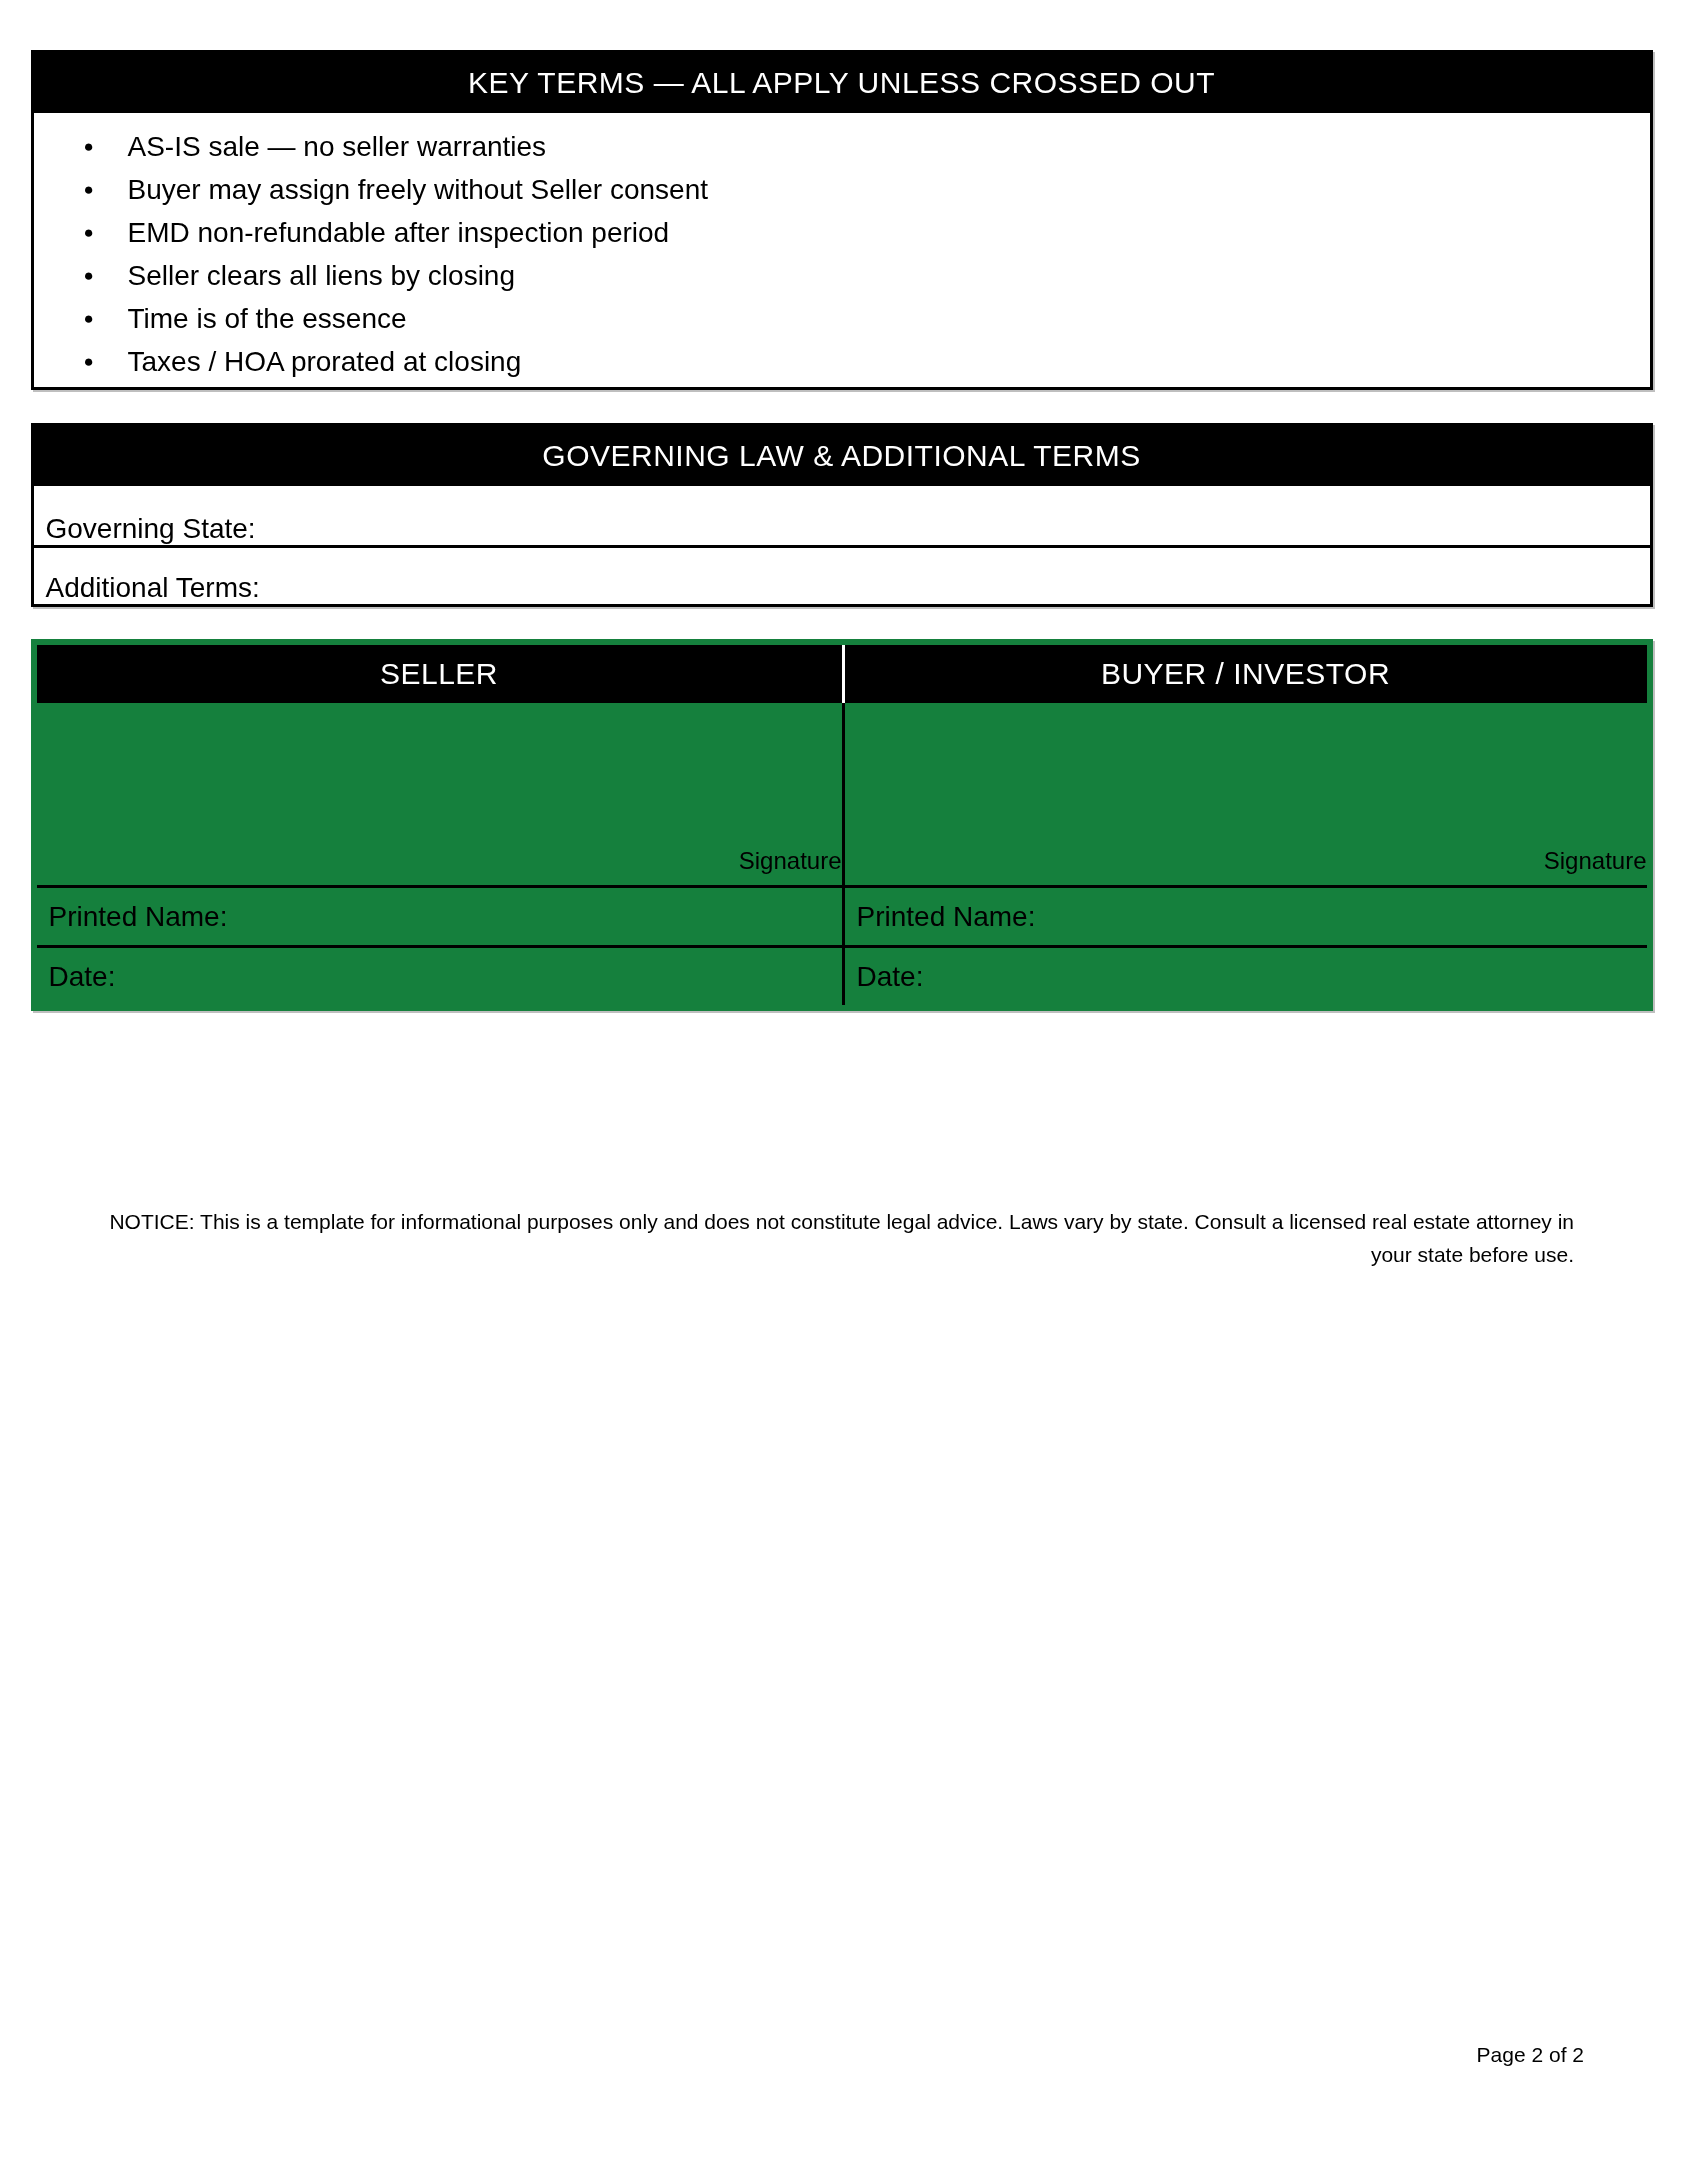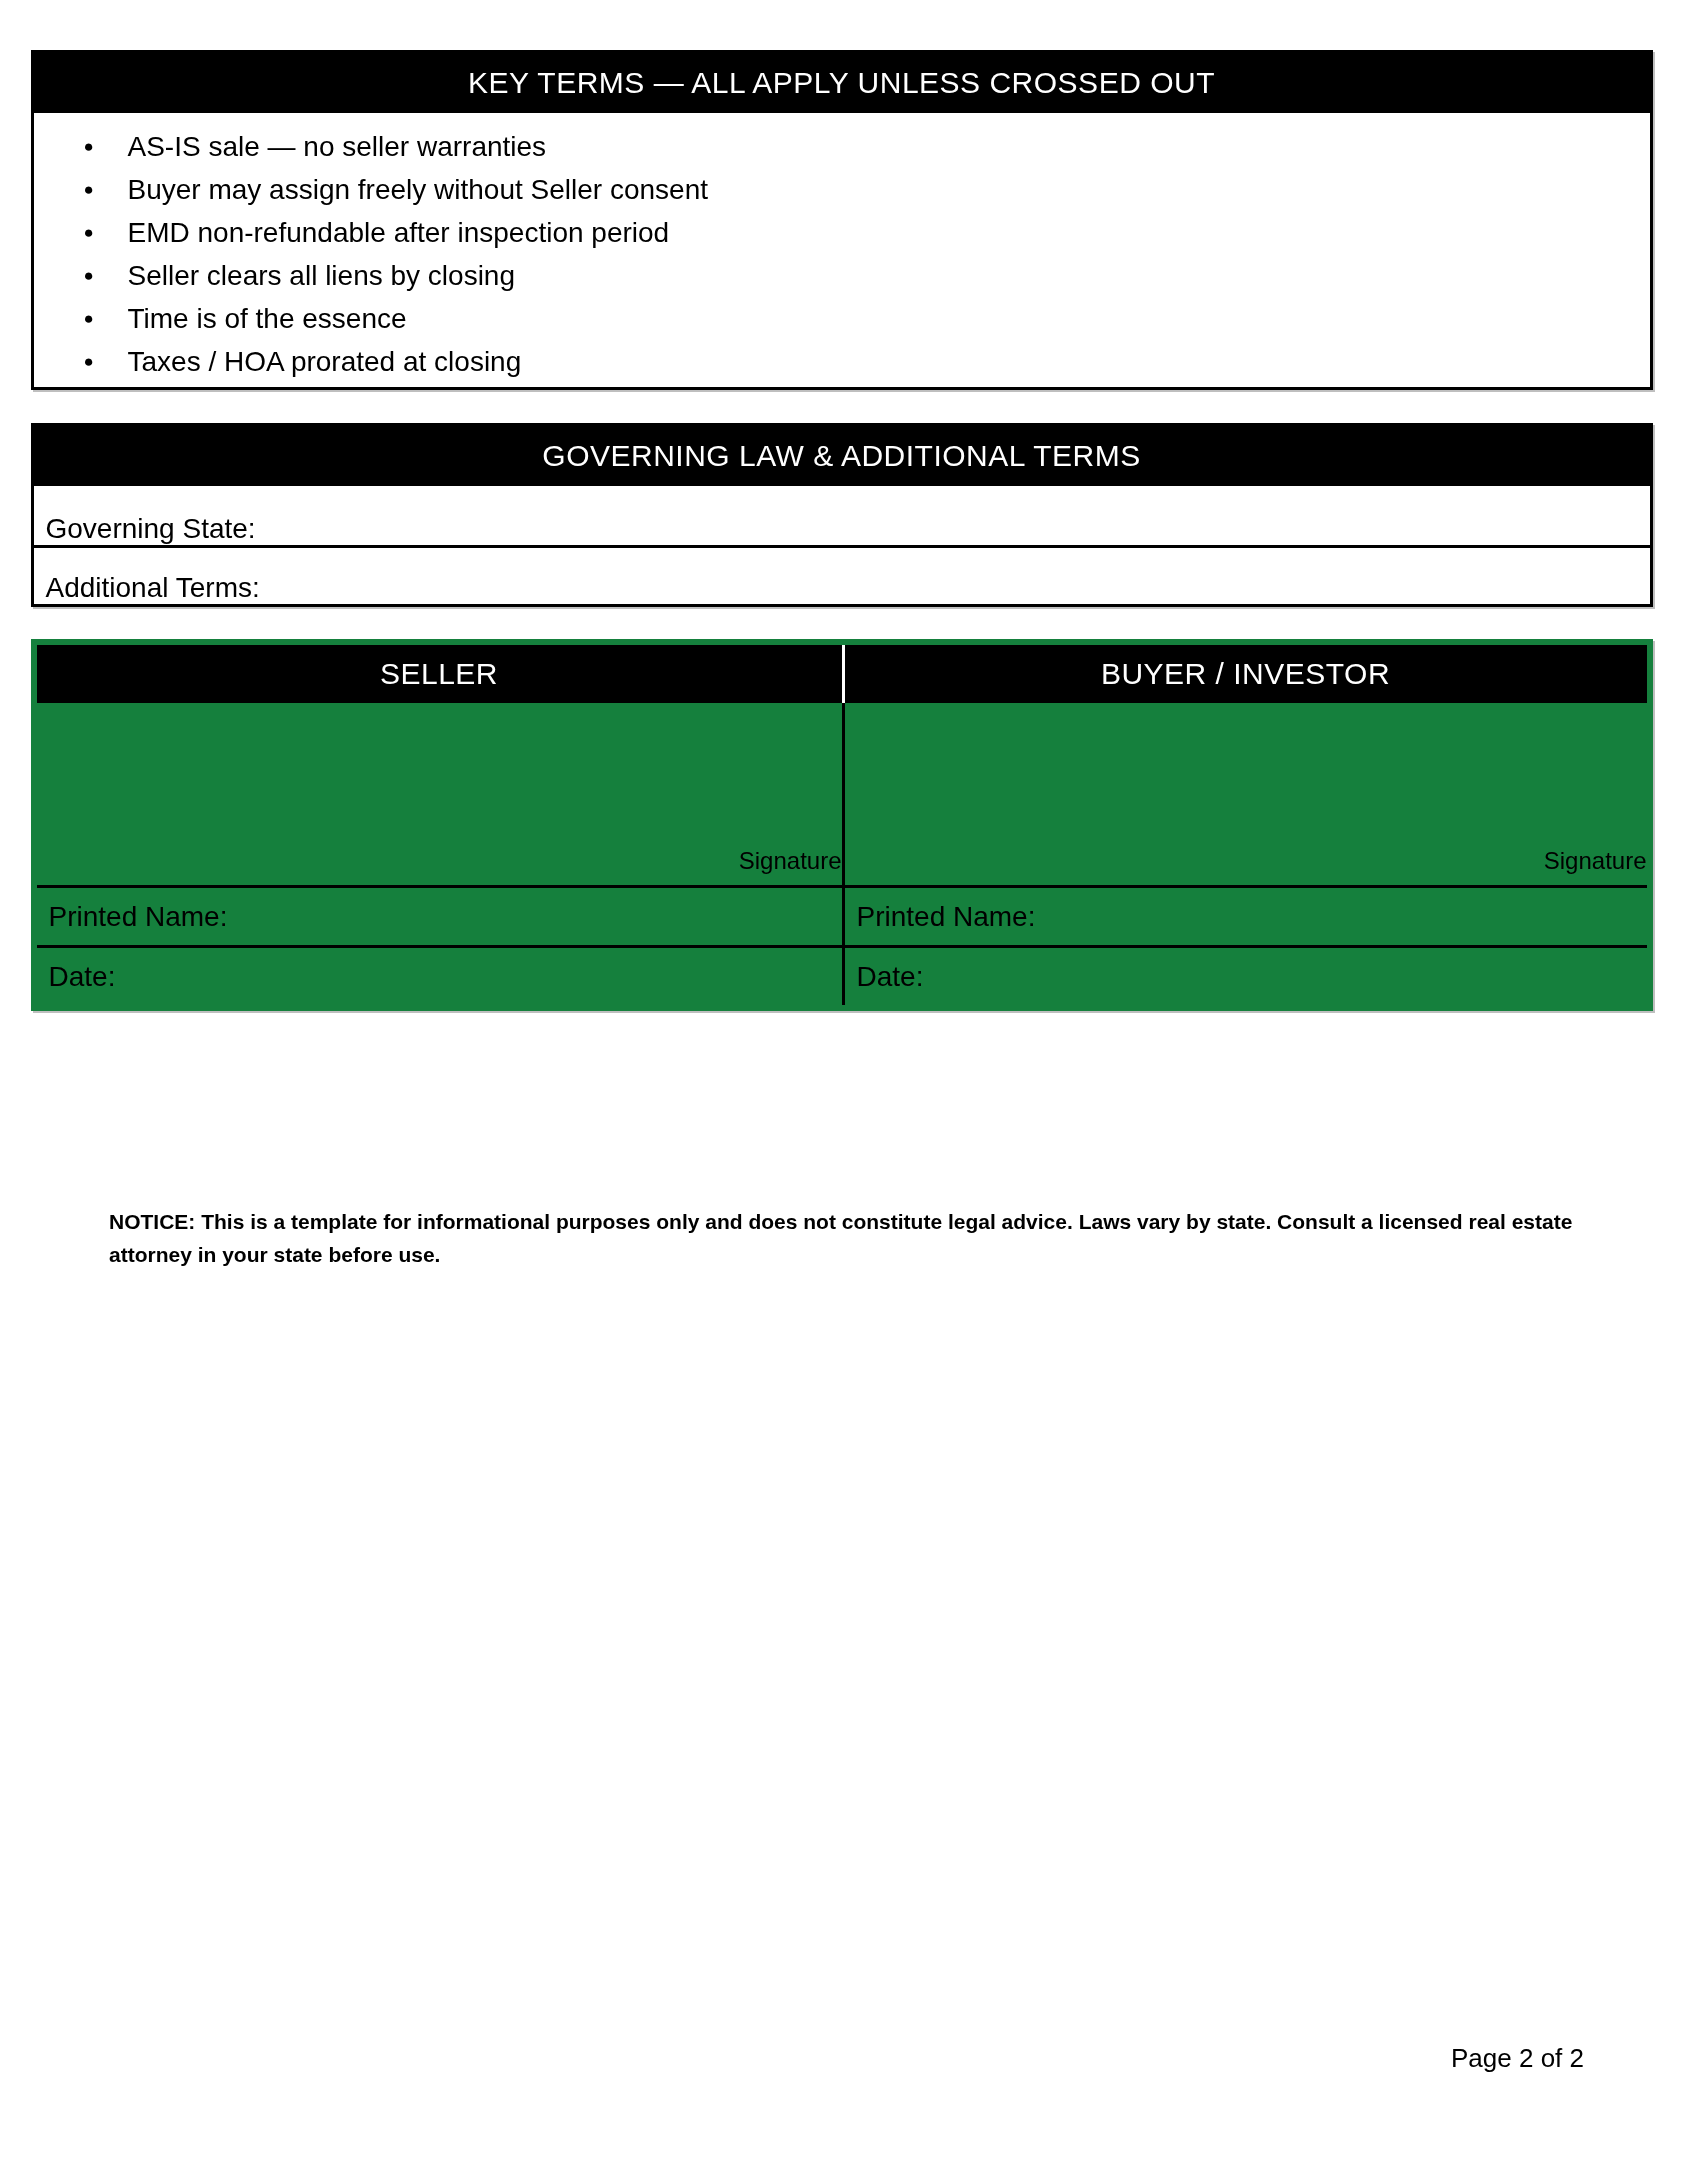--- a/index.html
+++ b/index.html
@@ -112,30 +112,29 @@
     display: flex;
     align-items: center;
     padding-left: 12px;
     font-size: 28px;
   }
   .sig-row-cell.col-right { border-left: 3px solid #000000; }
   
   .notice {
     margin: 194px auto 10px auto;
     max-width: 1465px;
-    text-align: left;
+    text-align: right;
     font-size: 21px;
     line-height: 33px;
-    font-weight: bold;
   }
   .page-number {
     position: absolute;
     top: 2043px;
     right: 99px;
-    font-size: 26px;
+    font-size: 21px;
   }
 </style>
 </head>
 <body>
 
 <div class="page">
 
   <section class="box">
     <div class="box-header">KEY TERMS — ALL APPLY UNLESS CROSSED OUT</div>
     <ul class="key-terms-list">

